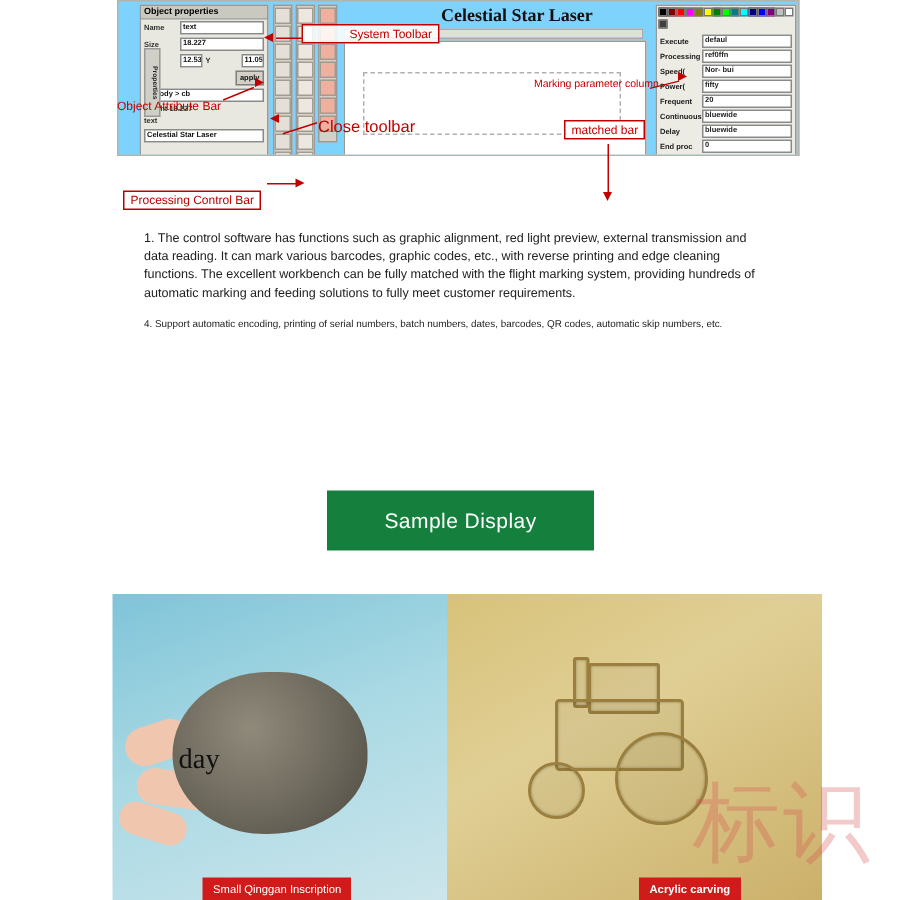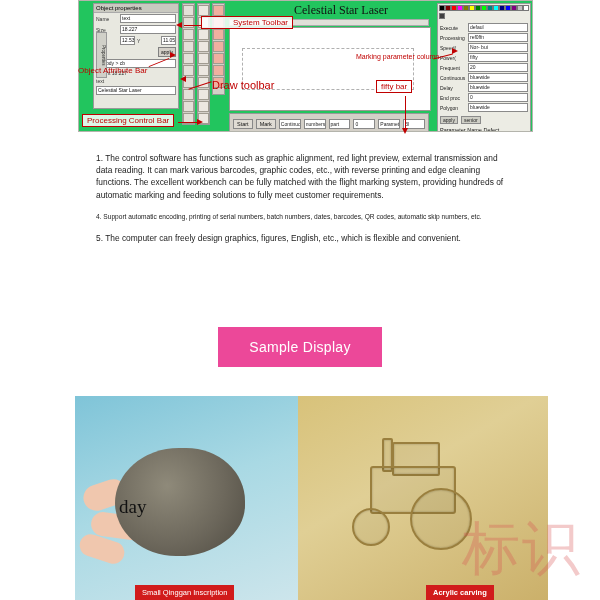--- a/index.html
+++ b/index.html
@@ -15,26 +15,27 @@
     overflow: hidden;
     position: relative;
   }
 
   
   .software-panel {
     position: absolute;
     left: 78px;
     top: 0px;
     width: 455px;
-    height: 132px;
-    background: #22c55e;
+    height: 104px;
+    background: #7dd3fc;
     border: 1px solid #b4b4ac;
     box-sizing: border-box;
     overflow: hidden;
     font-size: 6px;
+    font-weight: bold;
   }
   .sw-title {
     position: absolute;
     left: 215px;
     top: 2px;
     font-size: 12px;
     color: #111;
     font-family: "Liberation Serif", serif;
   }
 
@@ -342,23 +343,23 @@
   }
   .text-block p.small {
     font-size: 6.6px;
   }
 
   
   .sample-banner {
     position: absolute;
     left: 218px;
     top: 327px;
-    width: 164px;
+    width: 178px;
     height: 40px;
-    background: #ec4899;
+    background: #15803d;
     color: #fff;
     font-size: 14px;
     display: flex;
     align-items: center;
     justify-content: center;
     letter-spacing: 0.3px;
   }
 
   
   .photo {
@@ -595,44 +596,43 @@
   <div class="status-bar">
     <span>No object selected</span>
     <span class="right">X:0  -40.336 Grid Close Auxiliary Line</span>
   </div>
 </div>
 
 <div class="anno box" style="left:201px; top:16px;padding-left:31px;">System Toolbar</div>
 <div class="arrow-line" style="left:184px; top:25px; width:18px;"></div>
 <div class="tri left" style="left:176px; top:22px;"></div>
 
-<div class="anno" style="left:212px; top:79px; font-size:11px;">Draw toolbar</div>
+<div class="anno" style="left:212px; top:79px; font-size:11px;">Close toolbar</div>
 <div class="arrow-line" style="left:188px; top:85px; width:24px; transform:rotate(-18deg);"></div>
 <div class="tri left" style="left:180px; top:76px;"></div>
 
 <div class="anno" style="left:78px; top:66px;text-align:center;">Object Attribute Bar</div>
 <div class="arrow-line" style="left:148px; top:62px; width:22px; transform:rotate(-22deg);"></div>
 <div class="tri right" style="left:170px; top:52px;"></div>
 
-<div class="anno box" style="left:82px; top:114px;">Processing Control Bar</div>
+<div class="anno box" style="left:82px; top:127px;">Processing Control Bar</div>
 <div class="arrow-line" style="left:178px; top:122px; width:20px;"></div>
 <div class="tri right" style="left:197px; top:119px;"></div>
 
 <div class="anno" style="left:356px; top:53px; font-size:7px;">Marking parameter column</div>
 <div class="arrow-line" style="left:433px; top:56px; width:20px; transform:rotate(-14deg);"></div>
 <div class="tri right" style="left:452px; top:48px;"></div>
 
-<div class="anno box" style="left:376px; top:80px;">fifty bar</div>
+<div class="anno box" style="left:376px; top:80px;">matched bar</div>
 <div class="arrow-line" style="left:405px; top:96px; width:1px; height:32px; background:#c00000;"></div>
 <div class="tri down" style="left:402px; top:128px;"></div>
 
 <div class="text-block">
   <p>1. The control software has functions such as graphic alignment, red light preview, external transmission and data reading. It can mark various barcodes, graphic codes, etc., with reverse printing and edge cleaning functions. The excellent workbench can be fully matched with the flight marking system, providing hundreds of automatic marking and feeding solutions to fully meet customer requirements.</p>
   <p class="small">4. Support automatic encoding, printing of serial numbers, batch numbers, dates, barcodes, QR codes, automatic skip numbers, etc.</p>
-  <p>5. The computer can freely design graphics, figures, English, etc., which is flexible and convenient.</p>
 </div>
 
 <div class="sample-banner">Sample Display</div>
 
 <div class="photo photo-left">
   <div class="finger f1"></div>
   <div class="finger f2"></div>
   <div class="finger f3"></div>
   <div class="stone"></div>
   <div class="stone-label">day</div>

